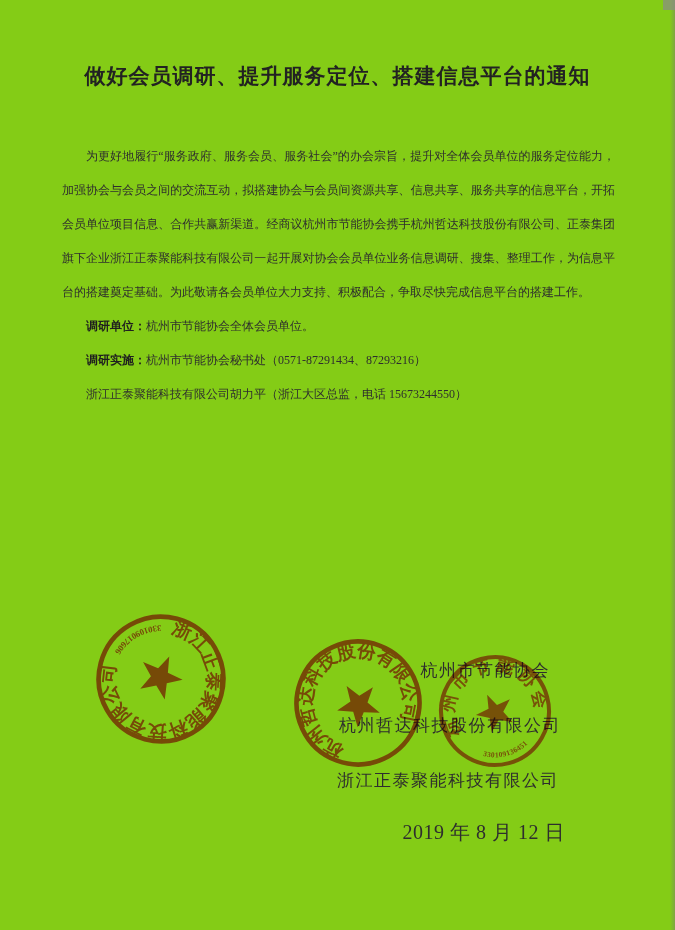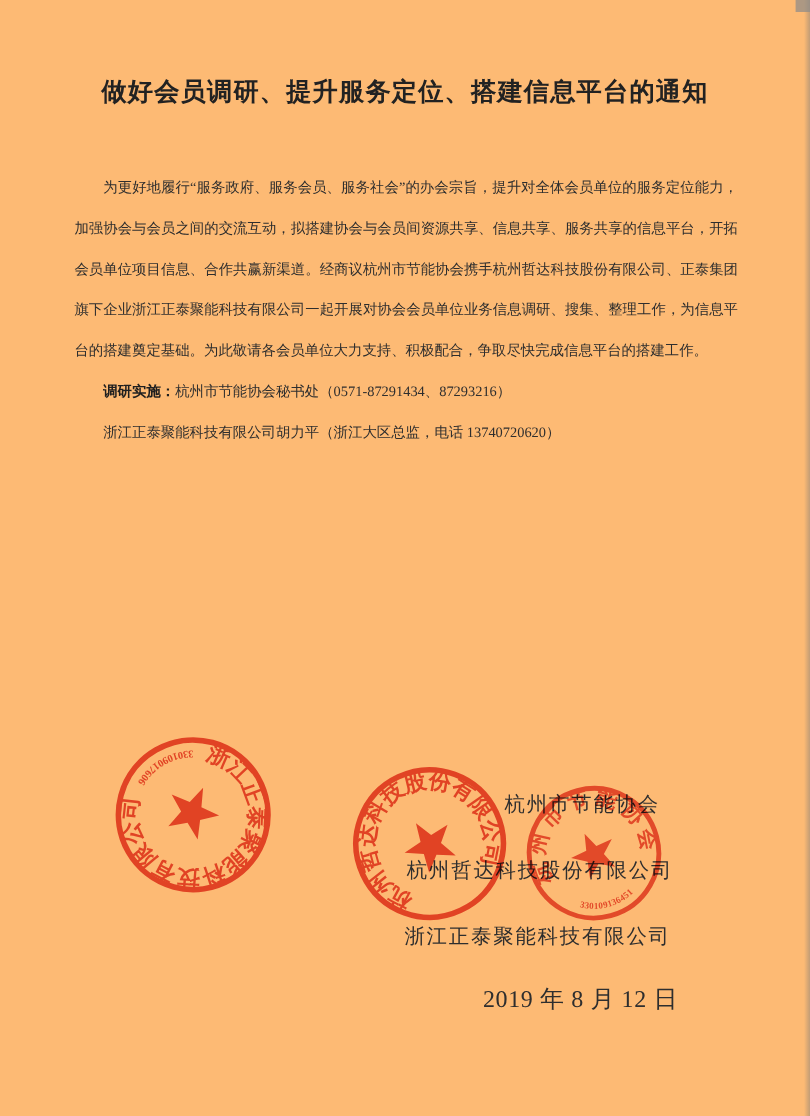--- a/index.html
+++ b/index.html
@@ -1,20 +1,20 @@
 <!DOCTYPE html>
 <html><head>
 <meta charset="utf-8">
 <style>
   * { margin:0; padding:0; box-sizing:border-box; }
   html,body { background:#e9e9e9; }
   .page {
     position:relative;
     width:675px; height:930px;
-    background:#fdba74;
+    background:#84cc16;
     overflow:hidden;
     font-family:"Liberation Serif","DejaVu Serif",serif;
     color:#2e2e2e;
     padding-left:16px;
   }
   .scan-edge {
     position:absolute; top:0; right:0; bottom:0; width:5px;
     background:linear-gradient(to right, rgba(0,0,0,0), rgba(120,120,120,.45));
   }
   .scan-corner {
@@ -63,22 +63,23 @@
 <body>
 
 <div class="page">
   <div class="scan-edge"></div>
   <div class="scan-corner"></div>
 
   <h1 class="doc-title">做好会员调研、提升服务定位、搭建信息平台的通知</h1>
 
   <div class="body-text">
     <p>为更好地履行“服务政府、服务会员、服务社会”的办会宗旨，提升对全体会员单位的服务定位能力，加强协会与会员之间的交流互动，拟搭建协会与会员间资源共享、信息共享、服务共享的信息平台，开拓会员单位项目信息、合作共赢新渠道。经商议杭州市节能协会携手杭州哲达科技股份有限公司、正泰集团旗下企业浙江正泰聚能科技有限公司一起开展对协会会员单位业务信息调研、搜集、整理工作，为信息平台的搭建奠定基础。为此敬请各会员单位大力支持、积极配合，争取尽快完成信息平台的搭建工作。</p>
+    <p><span class="lbl">调研单位：</span><span>杭州市节能协会全体会员单位。</span></p>
     <p><span class="lbl">调研实施：</span><span>杭州市节能协会秘书处（0571-87291434、87293216）</span></p>
-    <p>浙江正泰聚能科技有限公司胡力平（浙江大区总监，电话 13740720620）</p>
+    <p>浙江正泰聚能科技有限公司胡力平（浙江大区总监，电话 15673244550）</p>
   </div>
 
   <div class="sig-line sig-1">杭州市节能协会</div>
   <div class="sig-line sig-2">杭州哲达科技股份有限公司</div>
   <div class="sig-line sig-3">浙江正泰聚能科技有限公司</div>
   <div class="doc-date">2019 年 8 月 12 日</div>
 
   <svg class="seal seal-zhengtai" viewBox="0 0 200 200">
     <defs>
       <path id="ringA" d="M 55 153.6 A 70 70 0 1 1 145 153.6" fill="none"></path>

